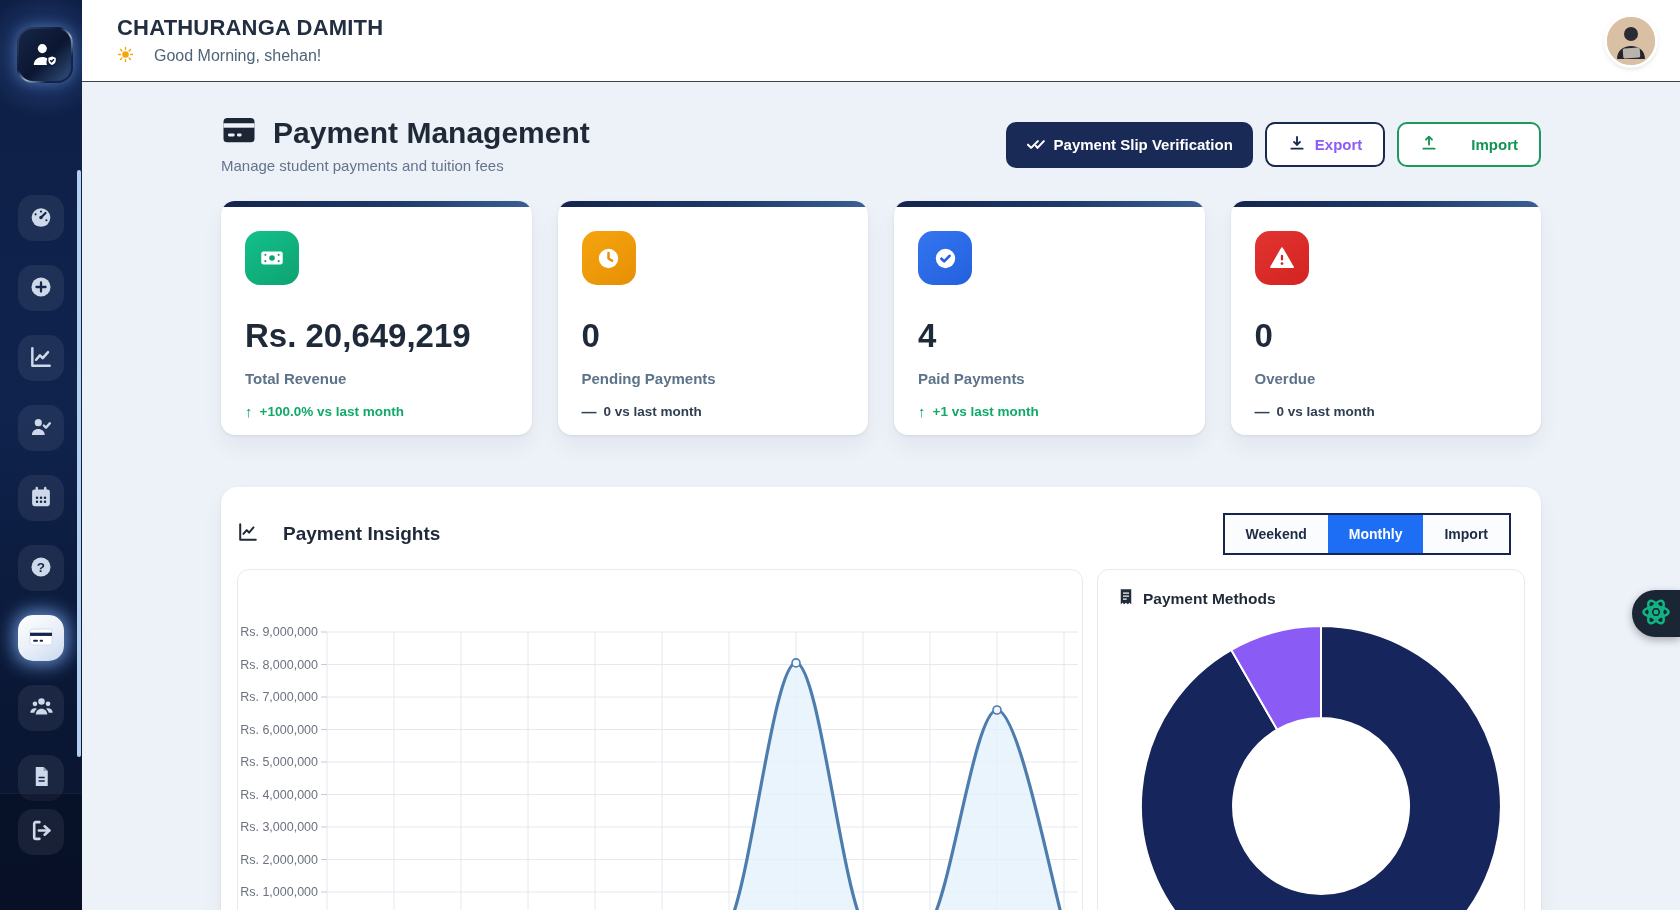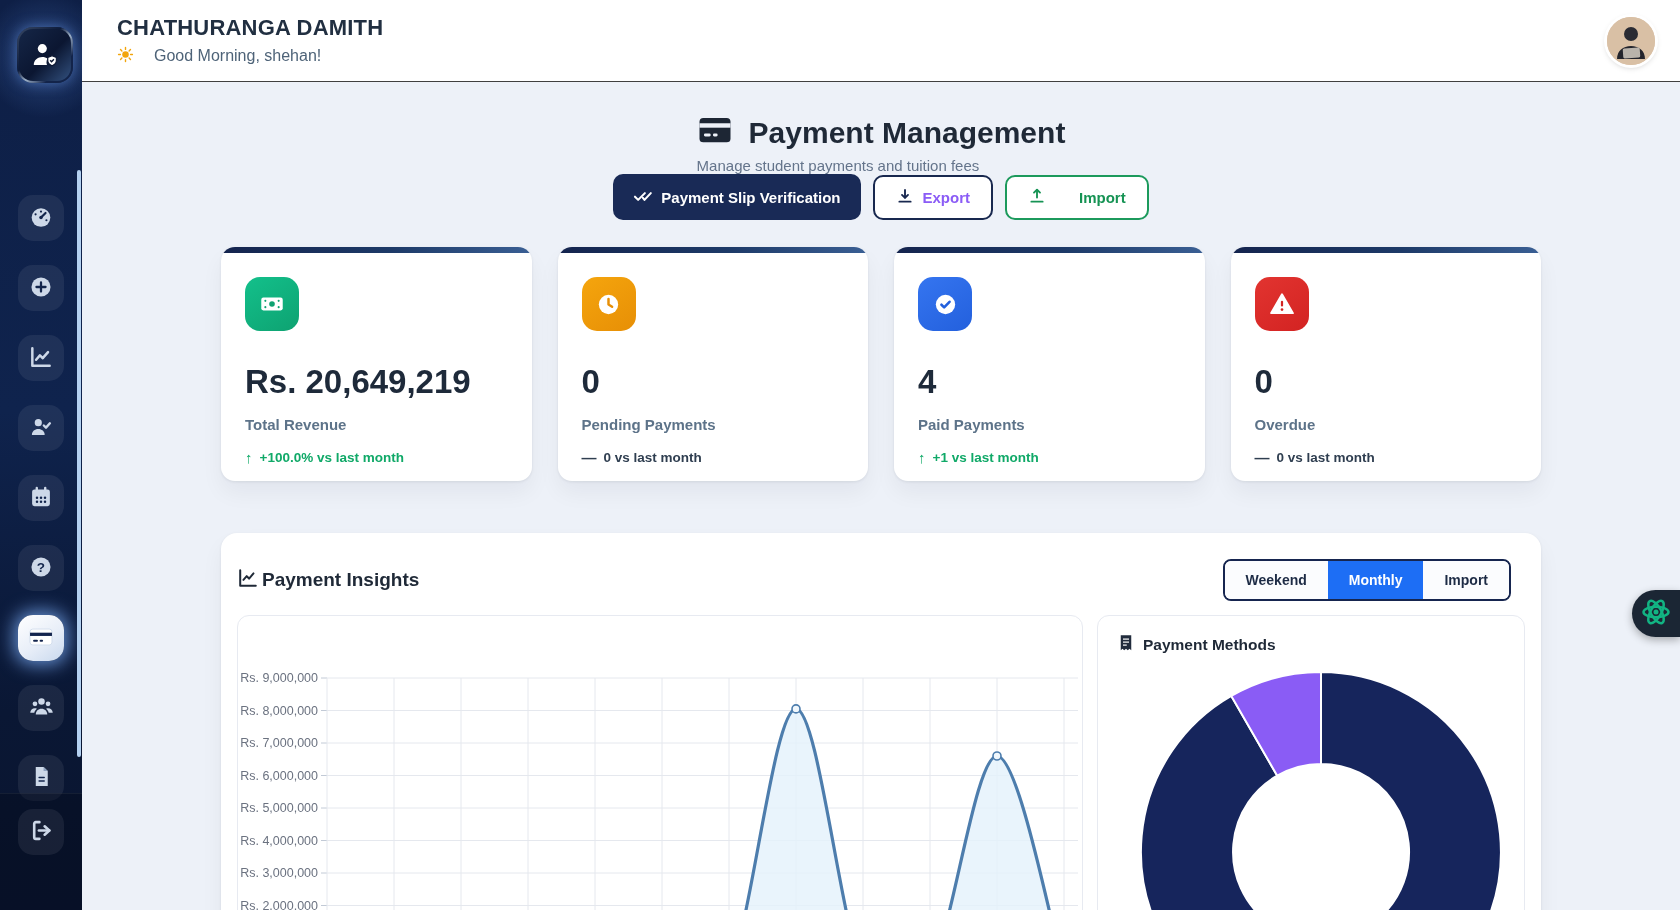--- a/index.html
+++ b/index.html
@@ -36,21 +36,21 @@
     padding:0 25px 0 35px; z-index:20; }
   .user-name { font-size:22px; font-weight:700; color:#212f41; letter-spacing:.2px; }
   .greeting-row { display:flex; align-items:center; gap:20px; margin-top:5px; }
   .greeting { font-size:16px; color:#4e6378; }
   .avatar { width:48px; height:48px; border-radius:50%; overflow:hidden; background:#d9c0a5;
     box-shadow:0 0 0 3px #fff,0 2px 6px rgba(0,0,0,.25); }
 
   
   .main { position:absolute; left:82px; top:82px; right:0; bottom:0; background:#edf1f8; overflow:hidden; }
   .content { width:1320px; margin:0 auto; padding-top:33px; }
-  .page-header { display:flex; justify-content:space-between; align-items:center;flex-direction:column; }
+  .page-header { display:flex; justify-content:space-between; align-items:center; }
   .title-row { display:flex; align-items:center; gap:16px; }
   .page-title { font-size:30px; font-weight:700; color:#1f2937; }
   .subtitle { font-size:15px; color:#64748b; margin-top:7px; }
   .actions { display:flex; gap:12px; align-items:center; }
   .btn { display:flex; align-items:center; gap:9px; font-size:15px; font-weight:700;
     border-radius:10px; cursor:pointer; font-family:inherit; }
   .btn-verify { background:#192a56; color:#fff; border:none; padding:12px 20px; }
   .btn-export { background:#fff; color:#8b5cf6; border:2px solid #18284f; padding:10px 21px; }
   .btn-import { background:#fff; color:#169354; border:2px solid #1c9a5c; padding:10px 21px;gap:33px; }
 
@@ -70,22 +70,22 @@
   .stat-label { font-size:15px; font-weight:600; color:#5d7389; margin-top:15px; }
   .stat-trend { display:flex; align-items:center; gap:7px; font-size:13.5px; font-weight:700; margin-top:16px; }
   .trend-up { color:#10a968; }
   .trend-flat { color:#2f3e50; }
   .trend-glyph { font-size:15px; }
 
   
   .insights-card { margin-top:52px; background:#fff; border-radius:16px; padding:24px 16px;
     box-shadow:0 1px 3px rgba(15,23,42,.08),0 12px 22px rgba(15,23,42,.05); height:600px; }
   .insights-header { display:flex; justify-content:space-between; align-items:center; height:46px; }
-  .insights-title { display:flex; align-items:center; gap:3px; font-size:19px; font-weight:700; color:#1f2937; }
-  .toggle-group { display:flex; border:2px solid #16254f; border-radius:8px; overflow:hidden; margin-right:14px; }
+  .insights-title { display:flex; align-items:center; gap:24px; font-size:19px; font-weight:700; color:#1f2937; }
+  .toggle-group { display:flex; border:2px solid #16254f; border-radius:0; overflow:hidden; margin-right:14px; }
   .toggle-btn { border:none; background:#fbfcfe; color:#1d2b45; font-size:14px; font-weight:700;
     padding:0 21px; height:38px; cursor:pointer; font-family:inherit; }
   .toggle-btn.active { background:#1d6ef5; color:#fff; }
   .insights-body { display:flex; gap:14px; margin-top:12px; }
   .chart-box { flex:1; border:1px solid #e7eaf1; border-radius:12px; background:#fff; overflow:hidden; height:460px; }
   .methods-box { width:428px; border:1px solid #e7eaf1; border-radius:12px; background:#fff;
     position:relative; overflow:hidden; height:460px; padding:18px 20px; }
   .methods-title { display:flex; align-items:center; gap:9px; font-size:15.5px; font-weight:700; color:#1f2937; }
   .donut-svg { position:absolute; left:0; top:56px; }
   .grid { stroke:#e5e8ee; stroke-width:1; }

